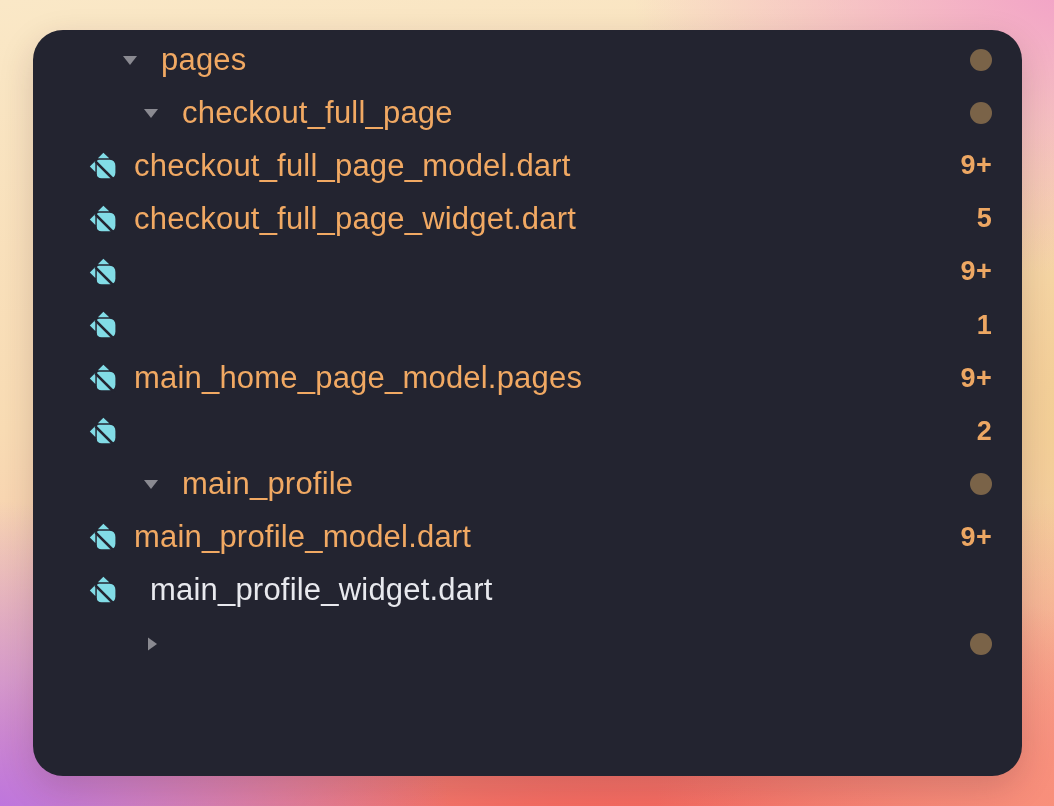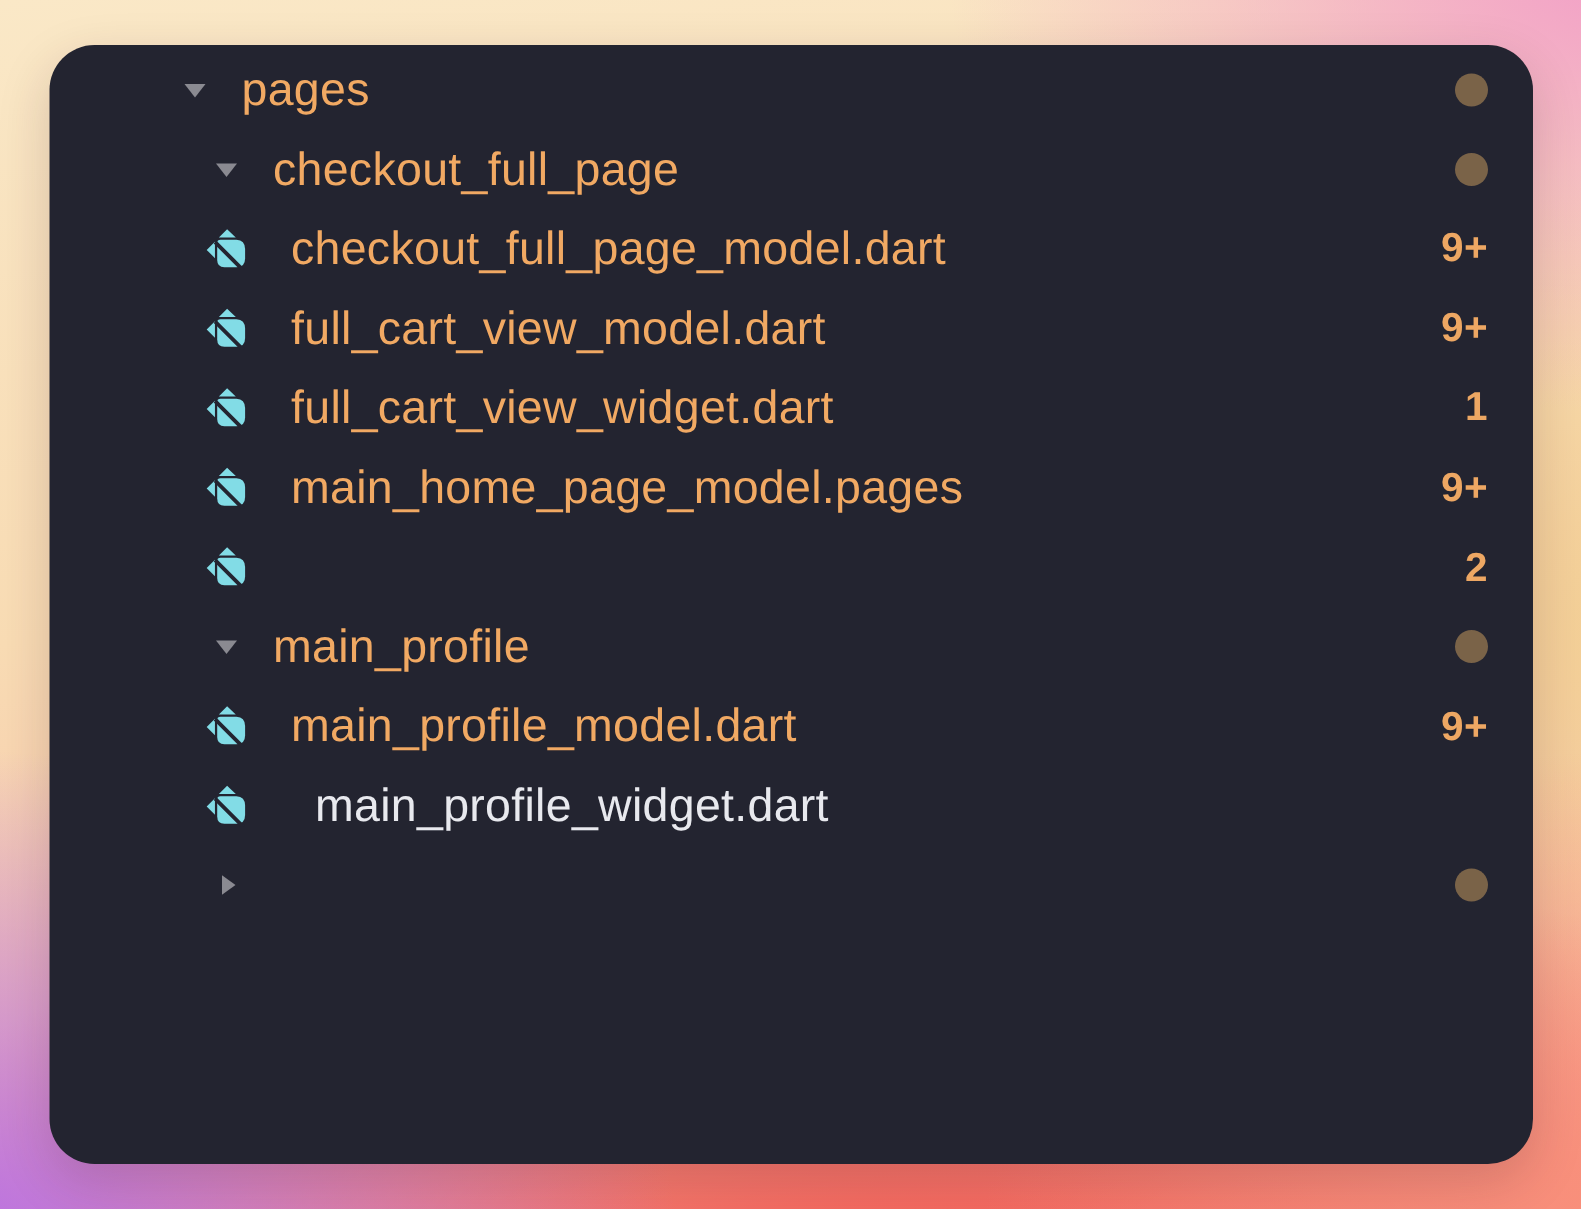--- a/index.html
+++ b/index.html
@@ -44,21 +44,21 @@
   .tree{position:absolute;inset:0;padding-top:3px;}
   .row{
     display:flex;
     align-items:center;
     height:53.1px;
     padding-right:30px;
     cursor:pointer;
   }
   .row.lvl0{padding-left:88px;}
   .row.lvl1{padding-left:109px;text-align:right;}
-  .row.lvl2{padding-left:104px;gap:12px;}
+  .row.lvl2{padding-left:56px;}
   .chevron{
     width:18px;height:18px;
     margin-right:22px;
     flex:0 0 auto;
     display:inline-flex;align-items:center;justify-content:center;
   }
   .chevron svg{width:18px;height:18px;display:none;}
   .chevron svg polygon{fill:var(--chevron);}
   .chevron.expanded .chev-down{display:block;}
   .chevron.collapsed .chev-right{display:block;}
@@ -142,36 +142,49 @@
       <div class="row lvl2">
 
     <span class="dart">
       <svg viewBox="0 0 28 28">
         <polygon class="t" points="0.8,14.6 6.3,9.1 6.3,20.1"></polygon>
         <polygon class="t" points="14.4,0.8 8.9,6.3 20.2,6.3"></polygon>
         <path class="t" d="M10 7.8 L20.6 7.8 Q26.4 8.2 26.4 14 L26.4 20.4 Q26.4 26.2 20.6 26.2 L12.6 26.2 Q7.8 26.2 7.8 21.4 L7.8 10 Q7.8 7.8 10 7.8 Z"></path>
         <line class="slash" x1="6.4" y1="9.4" x2="25.2" y2="28.2"></line>
       </svg>
     </span>
-    <span class="label">full_cart_view_model.dart</span>
-    <span class="spacer"></span>
-
-    <span class="count">9+</span>
-  </div>
-      <div class="row lvl2">
-
-    <span class="dart">
-      <svg viewBox="0 0 28 28">
-        <polygon class="t" points="0.8,14.6 6.3,9.1 6.3,20.1"></polygon>
-        <polygon class="t" points="14.4,0.8 8.9,6.3 20.2,6.3"></polygon>
-        <path class="t" d="M10 7.8 L20.6 7.8 Q26.4 8.2 26.4 14 L26.4 20.4 Q26.4 26.2 20.6 26.2 L12.6 26.2 Q7.8 26.2 7.8 21.4 L7.8 10 Q7.8 7.8 10 7.8 Z"></path>
-        <line class="slash" x1="6.4" y1="9.4" x2="25.2" y2="28.2"></line>
-      </svg>
-    </span>
-    <span class="label">full_cart_view_widget.dart</span>
+    <span class="label">checkout_full_page_widget.dart</span>
+    <span class="spacer"></span>
+
+    <span class="count">5</span>
+  </div>
+      <div class="row lvl2">
+
+    <span class="dart">
+      <svg viewBox="0 0 28 28">
+        <polygon class="t" points="0.8,14.6 6.3,9.1 6.3,20.1"></polygon>
+        <polygon class="t" points="14.4,0.8 8.9,6.3 20.2,6.3"></polygon>
+        <path class="t" d="M10 7.8 L20.6 7.8 Q26.4 8.2 26.4 14 L26.4 20.4 Q26.4 26.2 20.6 26.2 L12.6 26.2 Q7.8 26.2 7.8 21.4 L7.8 10 Q7.8 7.8 10 7.8 Z"></path>
+        <line class="slash" x1="6.4" y1="9.4" x2="25.2" y2="28.2"></line>
+      </svg>
+    </span>
+    <span class="spacer"></span>
+
+    <span class="count">9+</span>
+  </div>
+      <div class="row lvl2">
+
+    <span class="dart">
+      <svg viewBox="0 0 28 28">
+        <polygon class="t" points="0.8,14.6 6.3,9.1 6.3,20.1"></polygon>
+        <polygon class="t" points="14.4,0.8 8.9,6.3 20.2,6.3"></polygon>
+        <path class="t" d="M10 7.8 L20.6 7.8 Q26.4 8.2 26.4 14 L26.4 20.4 Q26.4 26.2 20.6 26.2 L12.6 26.2 Q7.8 26.2 7.8 21.4 L7.8 10 Q7.8 7.8 10 7.8 Z"></path>
+        <line class="slash" x1="6.4" y1="9.4" x2="25.2" y2="28.2"></line>
+      </svg>
+    </span>
     <span class="spacer"></span>
 
     <span class="count">1</span>
   </div>
       <div class="row lvl2">
 
     <span class="dart">
       <svg viewBox="0 0 28 28">
         <polygon class="t" points="0.8,14.6 6.3,9.1 6.3,20.1"></polygon>
         <polygon class="t" points="14.4,0.8 8.9,6.3 20.2,6.3"></polygon>

